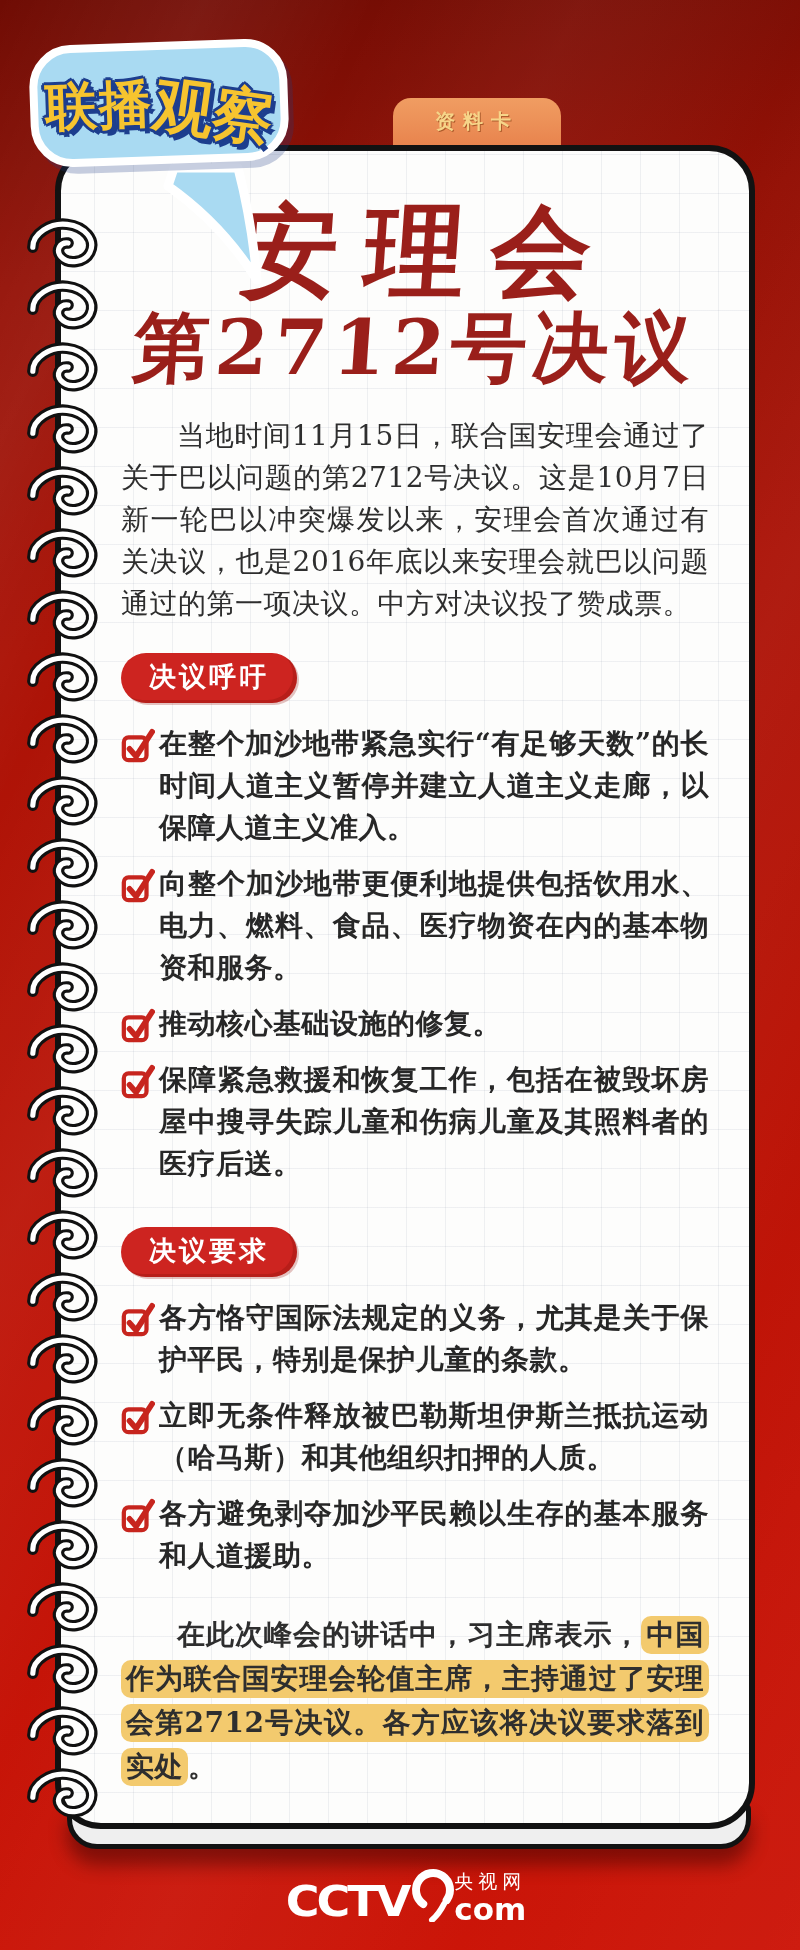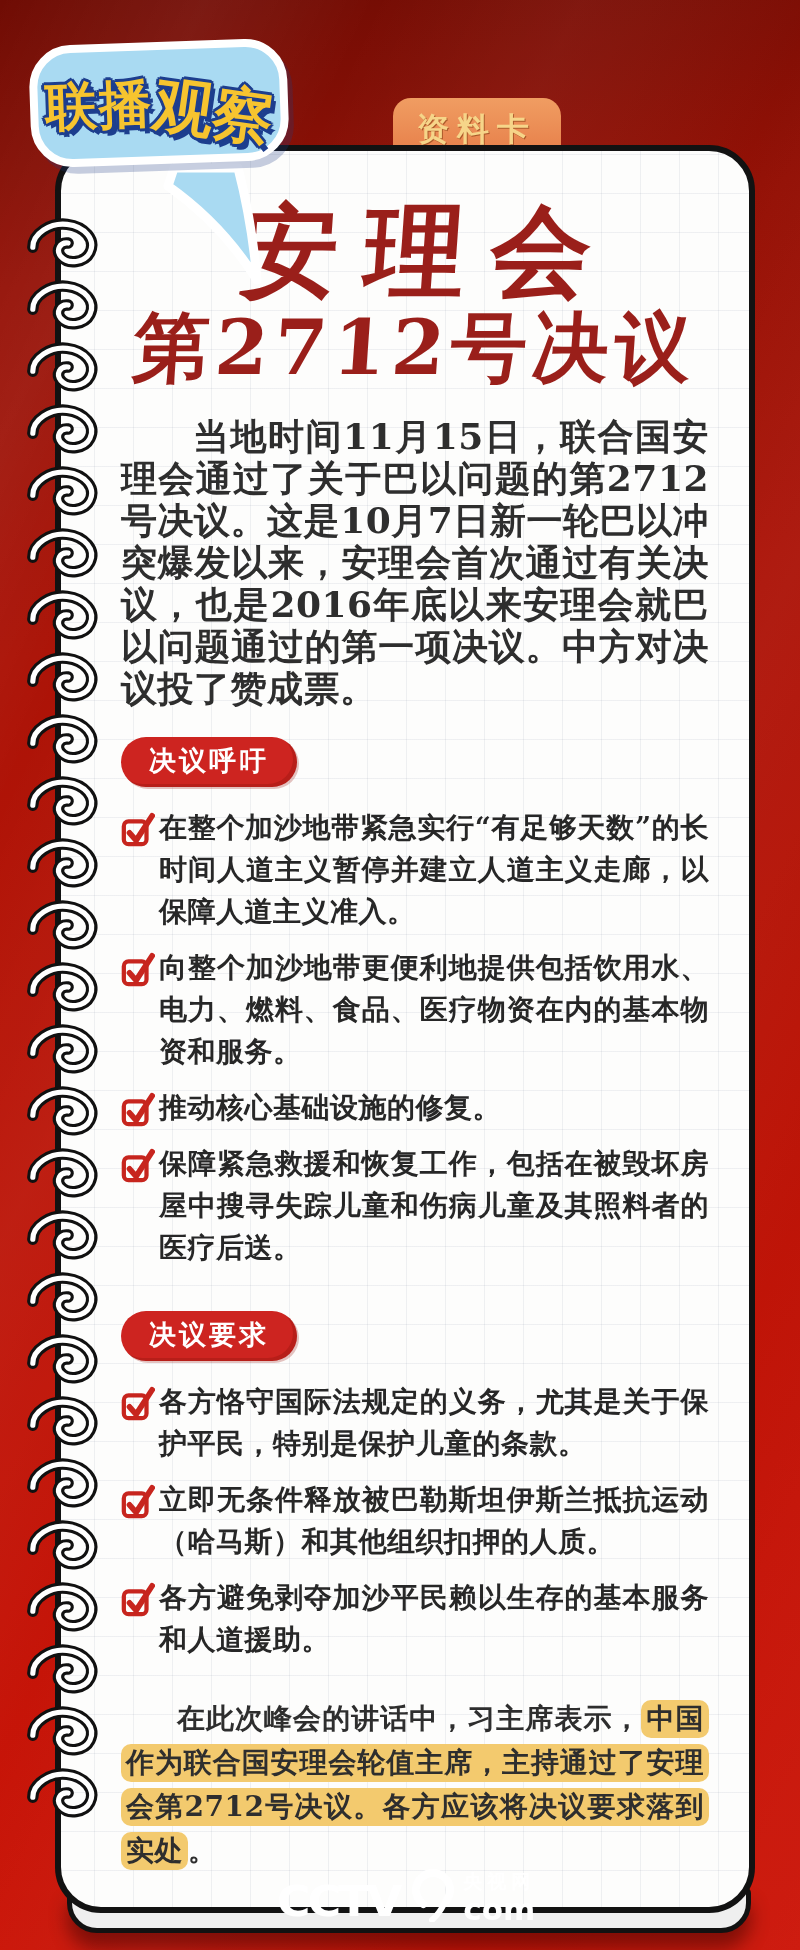--- a/index.html
+++ b/index.html
@@ -46,21 +46,21 @@
   .bubble .t2 { font-size: 60px; letter-spacing: 0; transform: rotate(10deg) translate(2px, 10px); }
 
   
   .info-tab {
     position: absolute; left: 393px; top: 98px; width: 168px; height: 90px;
     background: linear-gradient(180deg, #f09d62 0%, #e8834d 55%, #e2763f 100%);
     border-radius: 18px 18px 0 0;
     display: flex; justify-content: center;
     padding-top: 10px;
     z-index: 1;
-    color: #f6d589; font-size: 32px; font-weight: bold; letter-spacing: 8px;
+    color: #f6d589; font-size: 20px; font-weight: bold; letter-spacing: 8px;
     text-shadow: 1px 1px 0 rgba(120,50,10,0.55);
   }
 
   
   .card-wrap { position: absolute; left: 55px; top: 145px; width: 700px; z-index: 2; }
   .card-under {
     position: absolute; left: 12px; right: 4px; bottom: -20px; height: 46px;
     background: #efefef;
     border: 5px solid #121212;
     border-radius: 6px 6px 30px 30px;
@@ -90,21 +90,21 @@
     text-indent: 26px; transform: skewX(-4deg);
   }
   .title-l2 {
     font-size: 76px; font-weight: 900; letter-spacing: 6px; line-height: 1.15;
     transform: skewX(-4deg);
   }
 
   
   .intro {
     margin-top: 24px;
-    font-size: 36px; line-height: 42px; color: #2e2e2e; font-weight: 700;
+    font-size: 28px; line-height: 42px; color: #2e2e2e; font-weight: 400;
     text-align: justify; text-indent: 2em; letter-spacing: 0.5px;
   }
 
   .pill {
     display: inline-block;
     background: #cd2420;
     color: #ffffff;
     font-size: 27px; font-weight: bold; letter-spacing: 3px;
     padding: 6px 28px 8px 28px;
     border-radius: 26px;
@@ -128,31 +128,31 @@
     background: #f3ca6e;
     border-radius: 10px;
     padding: 2px 5px 3px 5px;
     -webkit-box-decoration-break: clone;
     box-decoration-break: clone;
   }
 
   
   .footer {
     position: absolute; left: 12px; right: 0; bottom: 22px;
-    display: flex; justify-content: center; align-items: center; gap: 11px;
+    display: flex; justify-content: center; align-items: center; gap: 2px;
     z-index: 3;
   }
   .footer .cctv {
     color: #fff; font-family: "DejaVu Sans", sans-serif;
     font-weight: 900; font-size: 46px; letter-spacing: -3px;
     transform: scaleY(0.92);
   }
   .footer .ringlogo { margin: -14px -6px 0 -4px; }
   .footer .sitecol { display: flex; flex-direction: column; line-height: 1; margin-top: -6px; }
-  .footer .site { color: #fff; font-size: 19px; letter-spacing: 5px; font-weight: bold; font-family: "DejaVu Sans", sans-serif; }
+  .footer .site { color: #fff; font-size: 19px; letter-spacing: 5px; font-weight: normal; font-family: "DejaVu Sans", sans-serif; }
   .footer .com { color: #fff; font-size: 31px; font-weight: 900; font-family: "DejaVu Sans", sans-serif; letter-spacing: 0; margin-top: 3px; }
 </style>
 </head>
 <body>
 
 <div class="page">
 
   <div class="bubble-wrap">
     <svg class="bubble-tail" viewBox="0 0 110 128">
       <path d="M14 6 L78 6 Q92 60 97 118 Q62 62 8 24 Z" fill="#a9daf2" stroke="#ffffff" stroke-width="9" stroke-linejoin="round"></path>

